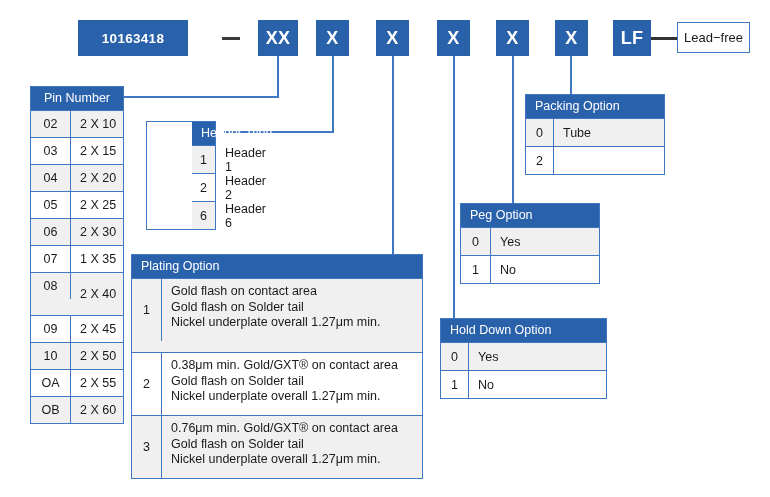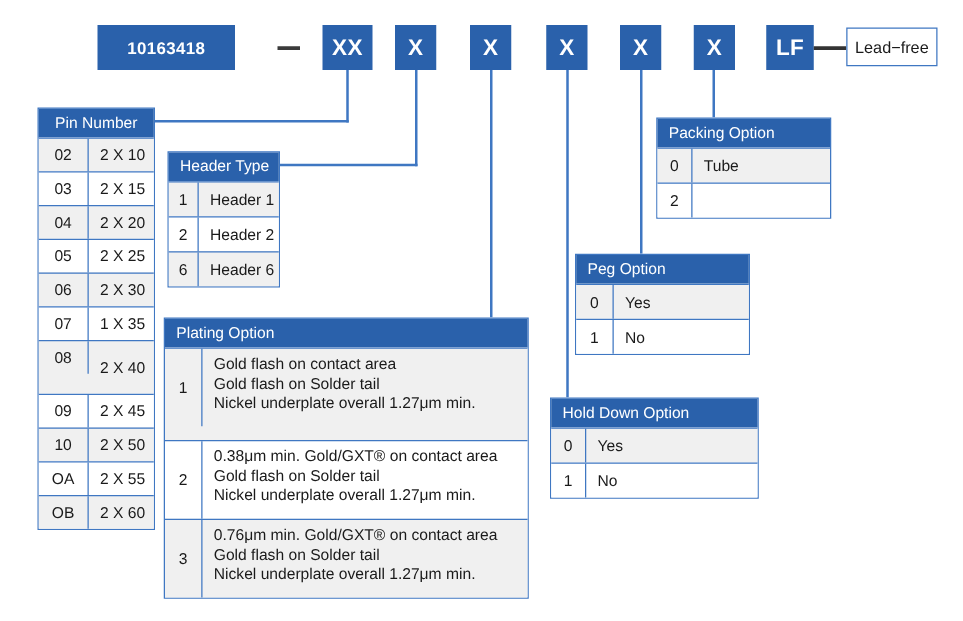--- a/index.html
+++ b/index.html
@@ -205,21 +205,21 @@
     <div class="trow plain">
       <div class="tc-code" style="height:26px;">OA</div>
       <div class="tc-val" style="height:26px;">2 X 55</div>
     </div>
     <div class="trow alt">
       <div class="tc-code" style="height:26px;">OB</div>
       <div class="tc-val" style="height:26px;">2 X 60</div>
     </div>
   </div>
 
-  <div class="tbl" id="header-type-table" style="left:134px;top:121px;width:90px;">
+  <div class="tbl" id="header-type-table" style="left:146px;top:121px;width:70px;padding-left:45px;">
     <div class="tbl-head">Header Type</div>
 
     <div class="trow alt">
       <div class="tc-code" style="height:27px;">1</div>
       <div class="tc-val" style="height:27px;">Header 1</div>
     </div>
     <div class="trow plain">
       <div class="tc-code" style="height:27px;">2</div>
       <div class="tc-val" style="height:27px;">Header 2</div>
     </div>

